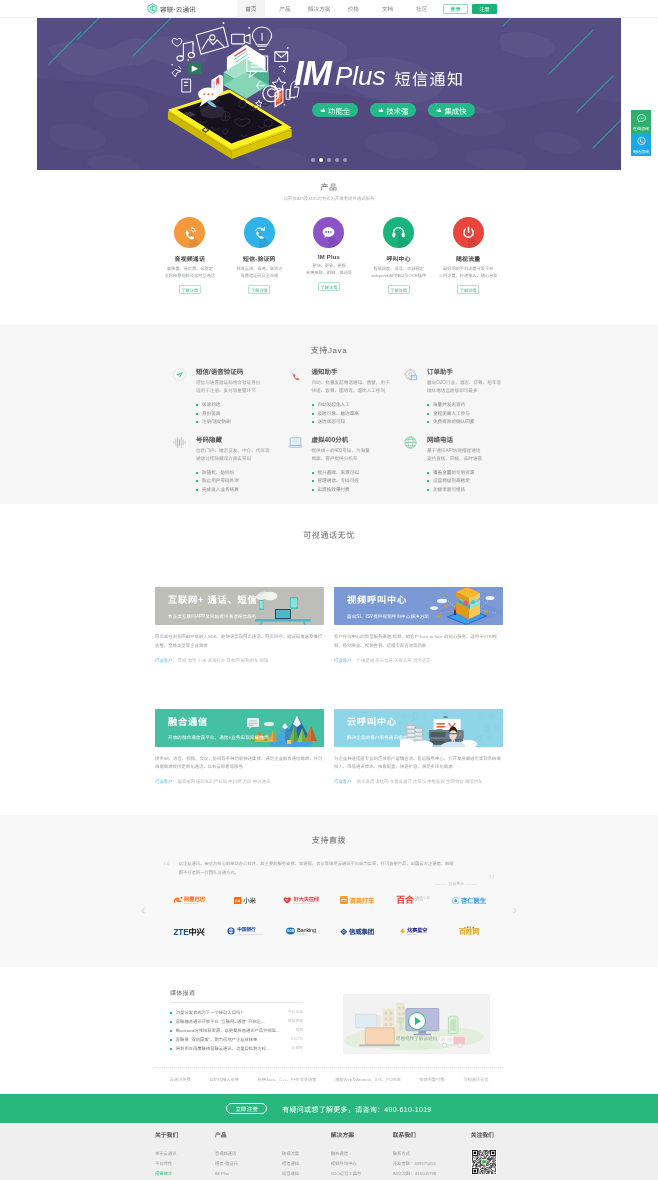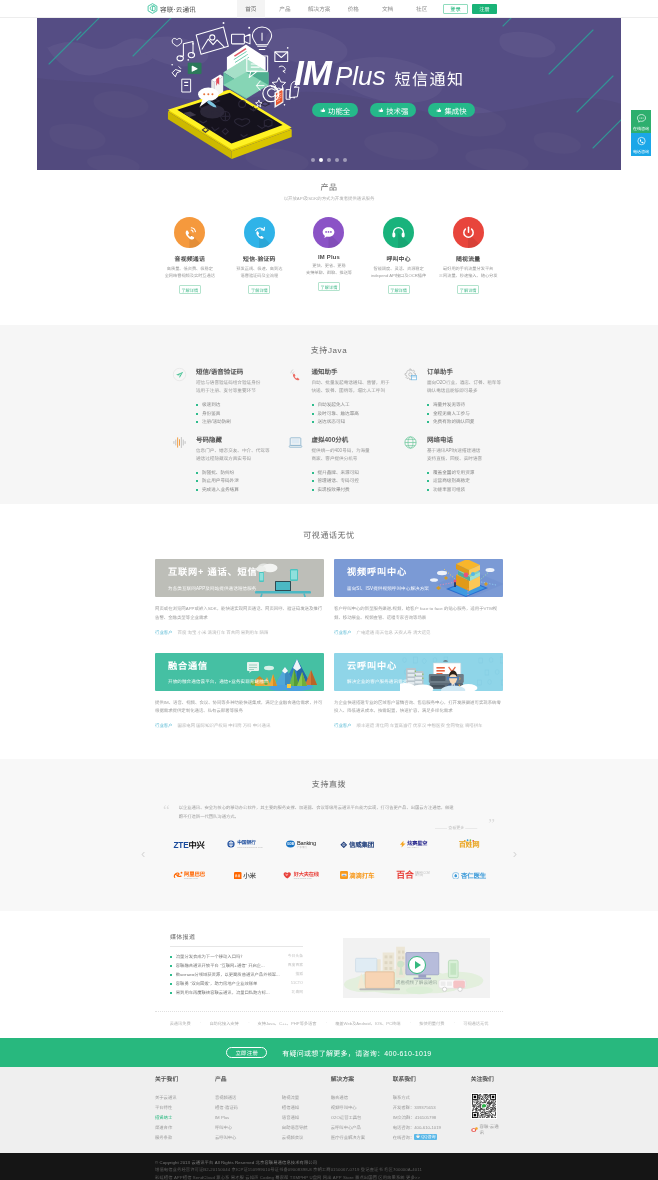--- a/index.html
+++ b/index.html
@@ -73,21 +73,21 @@
 .scene-body{flex:1;}
 .scene-t{font-size:6.5px;color:#555;font-weight:bold;}
 .scene-d{font-size:4.6px;color:#999;line-height:1.75;margin-top:3px;white-space:pre-line;}
 .scene-b{margin-top:6px;}
 .scene-b div{font-size:4.6px;color:#888;line-height:1.85;padding-left:6px;position:relative;}
 .scene-b div:before{content:"";position:absolute;left:0;top:3px;width:2px;height:2px;background:#2fbc8d;}
 
 
 .solutions{padding-top:28px;padding-bottom:31px;background:#fff;}
 .sol-grid{display:flex;flex-wrap:wrap;column-gap:10px;row-gap:18px;margin-top:19px;}
-.sol{width:169px;}
+.sol{width:169px;margin-top:28px;}
 .sol-banner{height:38px;border-radius:1px;position:relative;overflow:hidden;
   padding:9px 0 0 13px;color:#fff;}
 .sol-banner .bart{position:absolute;right:-1px;bottom:-1px;}
 .sol-bt{font-size:9.2px;font-weight:bold;letter-spacing:.8px;position:relative;z-index:2;line-height:1;}
 .sol-bs{font-size:4.5px;margin-top:7px;opacity:.96;position:relative;z-index:2;letter-spacing:.15px;}
 .sol-body{font-size:4.4px;color:#9d9d9d;line-height:1.95;margin-top:8px;}
 .sol-cust{font-size:4.4px;color:#b9b9b9;margin-top:6px;display:flex;gap:5px;}
 .sol-cust b{color:#62bdd6;font-weight:normal;}
 
 
@@ -848,20 +848,68 @@
       <span class="qmark">“</span>
       <div style="flex:1">
         <div class="qtext">以企业通讯、安全为核心的移动办公软件，其主要的服务支撑、加速器、会议等级用云通讯平台能力实现，打可告更产品、出国云方注通信，做建跟不打造新一代团队沟通方式。</div>
         <div class="qmore">——— 查看更多 ———</div>
       </div>
       <span class="qmark" style="align-self:flex-end">”</span>
     </div>
     <div id="logo-rows">
         <div class="logo-row">
           <div class="cl-logo">
+            <svg width="11" height="10" viewBox="0 0 22 20" style="vertical-align:middle">
+              <path d="M3.5 15c-2-2.4-.6-7 3.6-8.6 3.2-1.2 5.4.4 4.8 2.2-.6 1.6-2.8 2.2-4.8 1.2 1.8 2.8 5.6 3.8 9 2.4" fill="none" stroke="#f60" stroke-width="2.3" stroke-linecap="round"></path>
+              <circle cx="17" cy="5.6" r="1.9" fill="#f60"></circle>
+            </svg>
+            <span style="display:inline-block;line-height:1;text-align:left;vertical-align:middle"><span style="font-size:5.427999999999999px;color:#f60;font-weight:bold;letter-spacing:-.2px;white-space:nowrap">阿里巴巴</span><span style="display:block;font-size:2.4px;color:#b5b5b5;letter-spacing:.1px;margin-top:.6px;white-space:nowrap">alibaba.com</span></span>
+          </div>
+          <div class="cl-logo">
+            <svg width="7.5" height="7.5" viewBox="0 0 20 20">
+              <rect width="20" height="20" rx="3" fill="#ff6700"></rect>
+              <path d="M4 6.5h3.2l1.3 2.6V14H7V9.8L5.6 7.4V14H4z" fill="#fff"></path>
+              <rect x="11" y="6.5" width="1.5" height="7.5" fill="#fff"></rect>
+              <rect x="14" y="6.5" width="1.6" height="7.5" fill="#fff"></rect>
+            </svg>
+            <span style="margin-left:1.6px"><span style="font-size:6.489999999999999px;color:#555;font-weight:bold;letter-spacing:-.2px;white-space:nowrap">小米</span></span>
+          </div>
+          <div class="cl-logo">
+            <svg width="8.5" height="8.5" viewBox="0 0 20 20" style="vertical-align:middle">
+              <path d="M10 17.5C4.6 13.6 1.5 11 1.5 7.4 1.5 4.8 3.4 3 5.8 3c1.6 0 3.1.9 4.2 2.5C11.1 3.9 12.6 3 14.2 3c2.4 0 4.3 1.8 4.3 4.4 0 3.6-3.1 6.2-8.5 10.1z" fill="#e8403a"></path>
+              <path d="M6.2 6.4l1.8 4.4 1-2.6 1.1 1.8 1.5-3.2" stroke="#fff" stroke-width="1.1" fill="none"></path>
+            </svg>
+            <span style="width:2px"></span>
+            <span style="display:inline-block;line-height:1;text-align:left;vertical-align:middle"><span style="font-size:5.192px;color:#e8403a;font-weight:bold;letter-spacing:-.2px;white-space:nowrap">好大夫在线</span><span style="display:block;font-size:2.4px;color:#b5b5b5;letter-spacing:.1px;margin-top:.6px;white-space:nowrap">www.haodf.com</span></span>
+          </div>
+          <div class="cl-logo">
+            <svg width="8" height="8" viewBox="0 0 20 20">
+              <rect width="20" height="20" rx="3" fill="#f79a1e"></rect>
+              <path d="M4 7h12v6H4z" fill="#fff"></path>
+              <path d="M6 9.5h8v2H6z" fill="#2b6fb5"></path>
+            </svg>
+            <span style="margin-left:1.6px"><span style="font-size:6.489999999999999px;color:#f79a1e;font-weight:bold;letter-spacing:-.2px;white-space:nowrap">滴滴打车</span></span>
+          </div>
+          <div class="cl-logo">
+            <span style="line-height:1;vertical-align:middle"><span style="font-size:8.85px;color:#e8403a;font-weight:bold;letter-spacing:-.2px;white-space:nowrap">百合</span></span>
+            <span style="margin-left:1.5px;line-height:1.25;display:inline-block;vertical-align:middle">
+              <span style="font-size:2.6px;white-space:nowrap;color:#bbb;display:block;line-height:1">BAIHE.COM</span>
+              <span style="font-size:2.6px;white-space:nowrap;color:#bbb;display:block;line-height:1">百合网</span>
+            </span>
+          </div>
+          <div class="cl-logo">
+            <svg width="7.5" height="7.5" viewBox="0 0 20 20">
+              <circle cx="10" cy="10" r="9" fill="none" stroke="#3b9ad9" stroke-width="1.3"></circle>
+              <path d="M10 4.5c2.4 2.6 3.6 4.4 3.6 6a3.6 3.6 0 1 1-7.2 0c0-1.6 1.2-3.4 3.6-6z" fill="#3b9ad9"></path>
+            </svg>
+            <span style="margin-left:1.4px"><span style="font-size:6.489999999999999px;color:#3b9ad9;font-weight:bold;letter-spacing:-.2px;white-space:nowrap">杏仁医生</span></span>
+          </div>
+        </div>
+        <div class="logo-row">
+          <div class="cl-logo">
             <span><span style="font-size:8.26px;color:#1a4b9c;font-weight:bold;letter-spacing:-.2px;white-space:nowrap">ZTE</span><span style="font-size:8.26px;color:#111;font-weight:bold;letter-spacing:-.2px;white-space:nowrap">中兴</span></span>
           </div>
           <div class="cl-logo">
             <svg width="8" height="8" viewBox="0 0 20 20" style="vertical-align:middle">
               <circle cx="10" cy="10" r="9" fill="#1a4b9c"></circle>
               <rect x="8.7" y="2.6" width="2.6" height="14.8" fill="#fff"></rect>
               <rect x="5.4" y="6.2" width="9.2" height="7.6" fill="none" stroke="#fff" stroke-width="1.5"></rect>
             </svg>
             <span style="width:2px"></span>
             <span style="display:inline-block;line-height:1;text-align:left;vertical-align:middle"><span style="font-size:4.837999999999999px;color:#1a4b9c;font-weight:bold;letter-spacing:-.2px;white-space:nowrap">中国银行</span><span style="display:block;font-size:2.4px;color:#b5b5b5;letter-spacing:.1px;margin-top:.6px;white-space:nowrap">www.bankofchina.com</span></span>
@@ -889,68 +937,20 @@
             <span style="width:1px"></span>
             <span style="display:inline-block;line-height:1;text-align:left;vertical-align:middle"><span style="font-size:5.192px;color:#2b2b8f;font-weight:bold;letter-spacing:-.2px;white-space:nowrap">炫赛星空</span><span style="display:block;font-size:2.4px;color:#b5b5b5;letter-spacing:.1px;margin-top:.6px;white-space:nowrap">STARSKY</span></span>
           </div>
           <div class="cl-logo">
             <span style="line-height:1;position:relative"><svg width="14" height="3" viewBox="0 0 40 8" style="display:block;margin:0 auto">
                 <circle cx="8" cy="5" r="2.4" fill="#e8a119"></circle>
                 <circle cx="16" cy="3" r="2.4" fill="#3b9ad9"></circle>
                 <circle cx="24" cy="3" r="2.4" fill="#7ac143"></circle>
                 <circle cx="32" cy="5" r="2.4" fill="#e8403a"></circle>
               </svg><span style="font-size:7.08px;color:#e8a119;font-weight:bold;letter-spacing:-.2px;white-space:nowrap">百姓网</span></span>
-          </div>
-        </div>
-        <div class="logo-row">
-          <div class="cl-logo">
-            <svg width="11" height="10" viewBox="0 0 22 20" style="vertical-align:middle">
-              <path d="M3.5 15c-2-2.4-.6-7 3.6-8.6 3.2-1.2 5.4.4 4.8 2.2-.6 1.6-2.8 2.2-4.8 1.2 1.8 2.8 5.6 3.8 9 2.4" fill="none" stroke="#f60" stroke-width="2.3" stroke-linecap="round"></path>
-              <circle cx="17" cy="5.6" r="1.9" fill="#f60"></circle>
-            </svg>
-            <span style="display:inline-block;line-height:1;text-align:left;vertical-align:middle"><span style="font-size:5.427999999999999px;color:#f60;font-weight:bold;letter-spacing:-.2px;white-space:nowrap">阿里巴巴</span><span style="display:block;font-size:2.4px;color:#b5b5b5;letter-spacing:.1px;margin-top:.6px;white-space:nowrap">alibaba.com</span></span>
-          </div>
-          <div class="cl-logo">
-            <svg width="7.5" height="7.5" viewBox="0 0 20 20">
-              <rect width="20" height="20" rx="3" fill="#ff6700"></rect>
-              <path d="M4 6.5h3.2l1.3 2.6V14H7V9.8L5.6 7.4V14H4z" fill="#fff"></path>
-              <rect x="11" y="6.5" width="1.5" height="7.5" fill="#fff"></rect>
-              <rect x="14" y="6.5" width="1.6" height="7.5" fill="#fff"></rect>
-            </svg>
-            <span style="margin-left:1.6px"><span style="font-size:6.489999999999999px;color:#555;font-weight:bold;letter-spacing:-.2px;white-space:nowrap">小米</span></span>
-          </div>
-          <div class="cl-logo">
-            <svg width="8.5" height="8.5" viewBox="0 0 20 20" style="vertical-align:middle">
-              <path d="M10 17.5C4.6 13.6 1.5 11 1.5 7.4 1.5 4.8 3.4 3 5.8 3c1.6 0 3.1.9 4.2 2.5C11.1 3.9 12.6 3 14.2 3c2.4 0 4.3 1.8 4.3 4.4 0 3.6-3.1 6.2-8.5 10.1z" fill="#e8403a"></path>
-              <path d="M6.2 6.4l1.8 4.4 1-2.6 1.1 1.8 1.5-3.2" stroke="#fff" stroke-width="1.1" fill="none"></path>
-            </svg>
-            <span style="width:2px"></span>
-            <span style="display:inline-block;line-height:1;text-align:left;vertical-align:middle"><span style="font-size:5.192px;color:#e8403a;font-weight:bold;letter-spacing:-.2px;white-space:nowrap">好大夫在线</span><span style="display:block;font-size:2.4px;color:#b5b5b5;letter-spacing:.1px;margin-top:.6px;white-space:nowrap">www.haodf.com</span></span>
-          </div>
-          <div class="cl-logo">
-            <svg width="8" height="8" viewBox="0 0 20 20">
-              <rect width="20" height="20" rx="3" fill="#f79a1e"></rect>
-              <path d="M4 7h12v6H4z" fill="#fff"></path>
-              <path d="M6 9.5h8v2H6z" fill="#2b6fb5"></path>
-            </svg>
-            <span style="margin-left:1.6px"><span style="font-size:6.489999999999999px;color:#f79a1e;font-weight:bold;letter-spacing:-.2px;white-space:nowrap">滴滴打车</span></span>
-          </div>
-          <div class="cl-logo">
-            <span style="line-height:1;vertical-align:middle"><span style="font-size:8.85px;color:#e8403a;font-weight:bold;letter-spacing:-.2px;white-space:nowrap">百合</span></span>
-            <span style="margin-left:1.5px;line-height:1.25;display:inline-block;vertical-align:middle">
-              <span style="font-size:2.6px;white-space:nowrap;color:#bbb;display:block;line-height:1">BAIHE.COM</span>
-              <span style="font-size:2.6px;white-space:nowrap;color:#bbb;display:block;line-height:1">百合网</span>
-            </span>
-          </div>
-          <div class="cl-logo">
-            <svg width="7.5" height="7.5" viewBox="0 0 20 20">
-              <circle cx="10" cy="10" r="9" fill="none" stroke="#3b9ad9" stroke-width="1.3"></circle>
-              <path d="M10 4.5c2.4 2.6 3.6 4.4 3.6 6a3.6 3.6 0 1 1-7.2 0c0-1.6 1.2-3.4 3.6-6z" fill="#3b9ad9"></path>
-            </svg>
-            <span style="margin-left:1.4px"><span style="font-size:6.489999999999999px;color:#3b9ad9;font-weight:bold;letter-spacing:-.2px;white-space:nowrap">杏仁医生</span></span>
           </div>
         </div>
       </div>
     <div class="carousel-arrow" style="left:-14px">‹</div>
     <div class="carousel-arrow" style="right:-14px">›</div>
   </div>
 </div>
 
 <div class="news">
   <div class="container">

